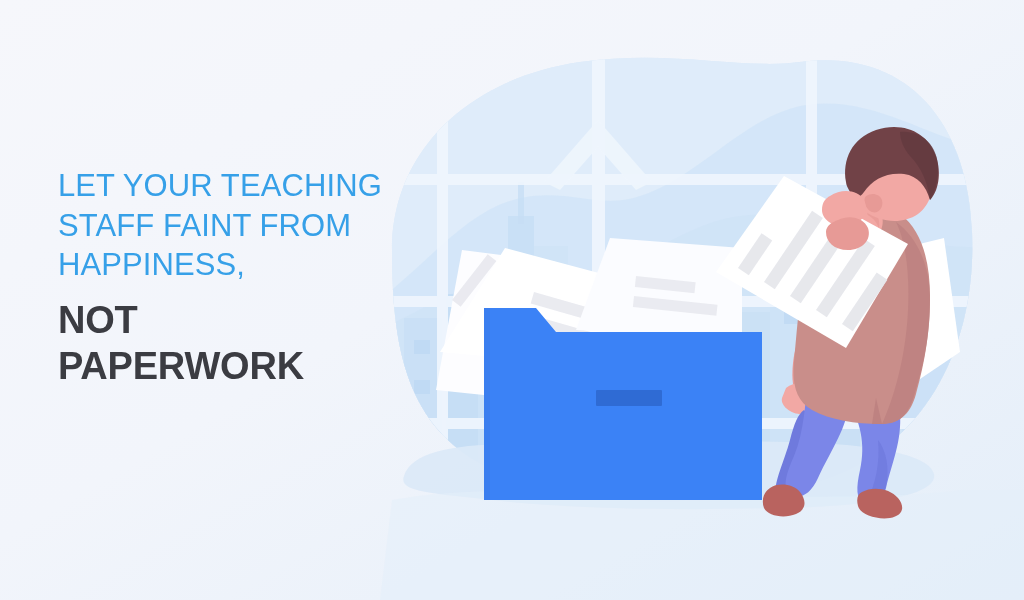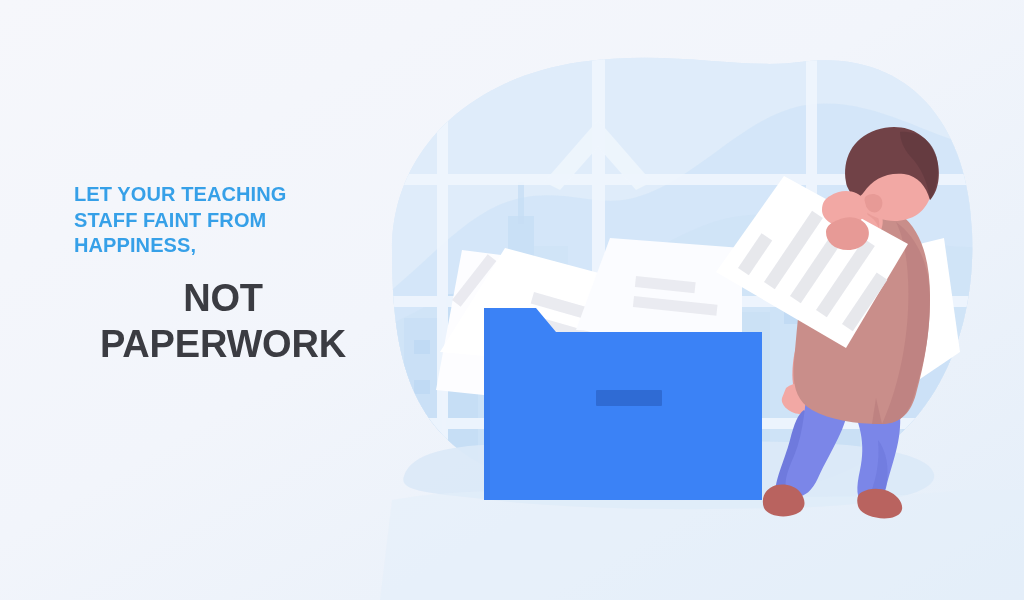--- a/index.html
+++ b/index.html
@@ -23,36 +23,35 @@
   }
   .copy {
     position: absolute;
     left: 58px;
     top: 166px;
     width: 330px;
     z-index: 5;
   }
   .headline-blue {
     color: #36a0e8;
-    font-size: 20px;
+    font-size: 31px;
     line-height: 1.28;
-    font-weight: 700;
+    font-weight: 400;
     letter-spacing: 0.1px;
-    margin: 16px;
+    margin: 0;
     white-space: pre-line;
   }
   .headline-dark {
     color: #3b3c42;
     font-size: 38px;
     line-height: 1.22;
     font-weight: 700;
     letter-spacing: -0.2px;
     margin: 12px 0 0 0;
     white-space: pre-line;
-    text-align: center;
   }
   .brand {
     position: absolute;
     left: 58px;
     top: 526px;
     color: #8fc4ef;
     font-size: 22.5px;
     font-weight: 700;
     letter-spacing: -0.1px;
     z-index: 5;

